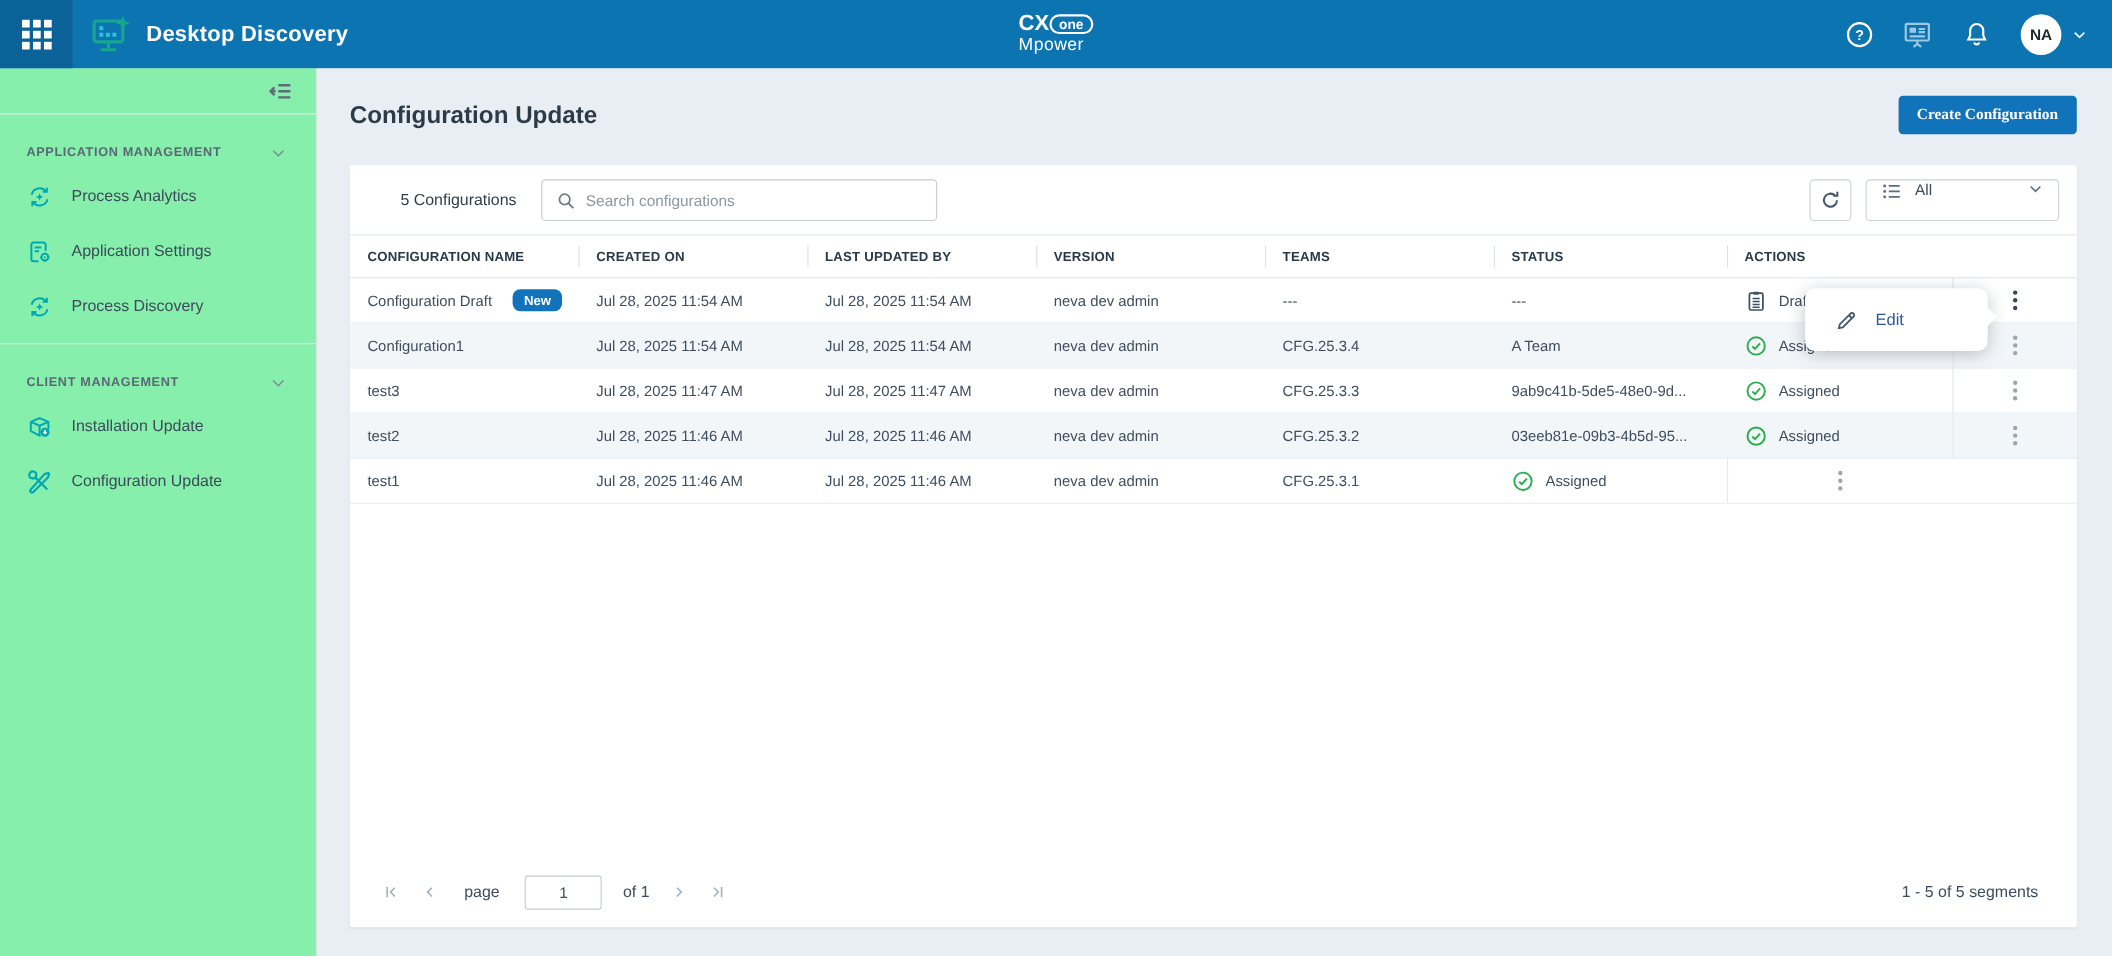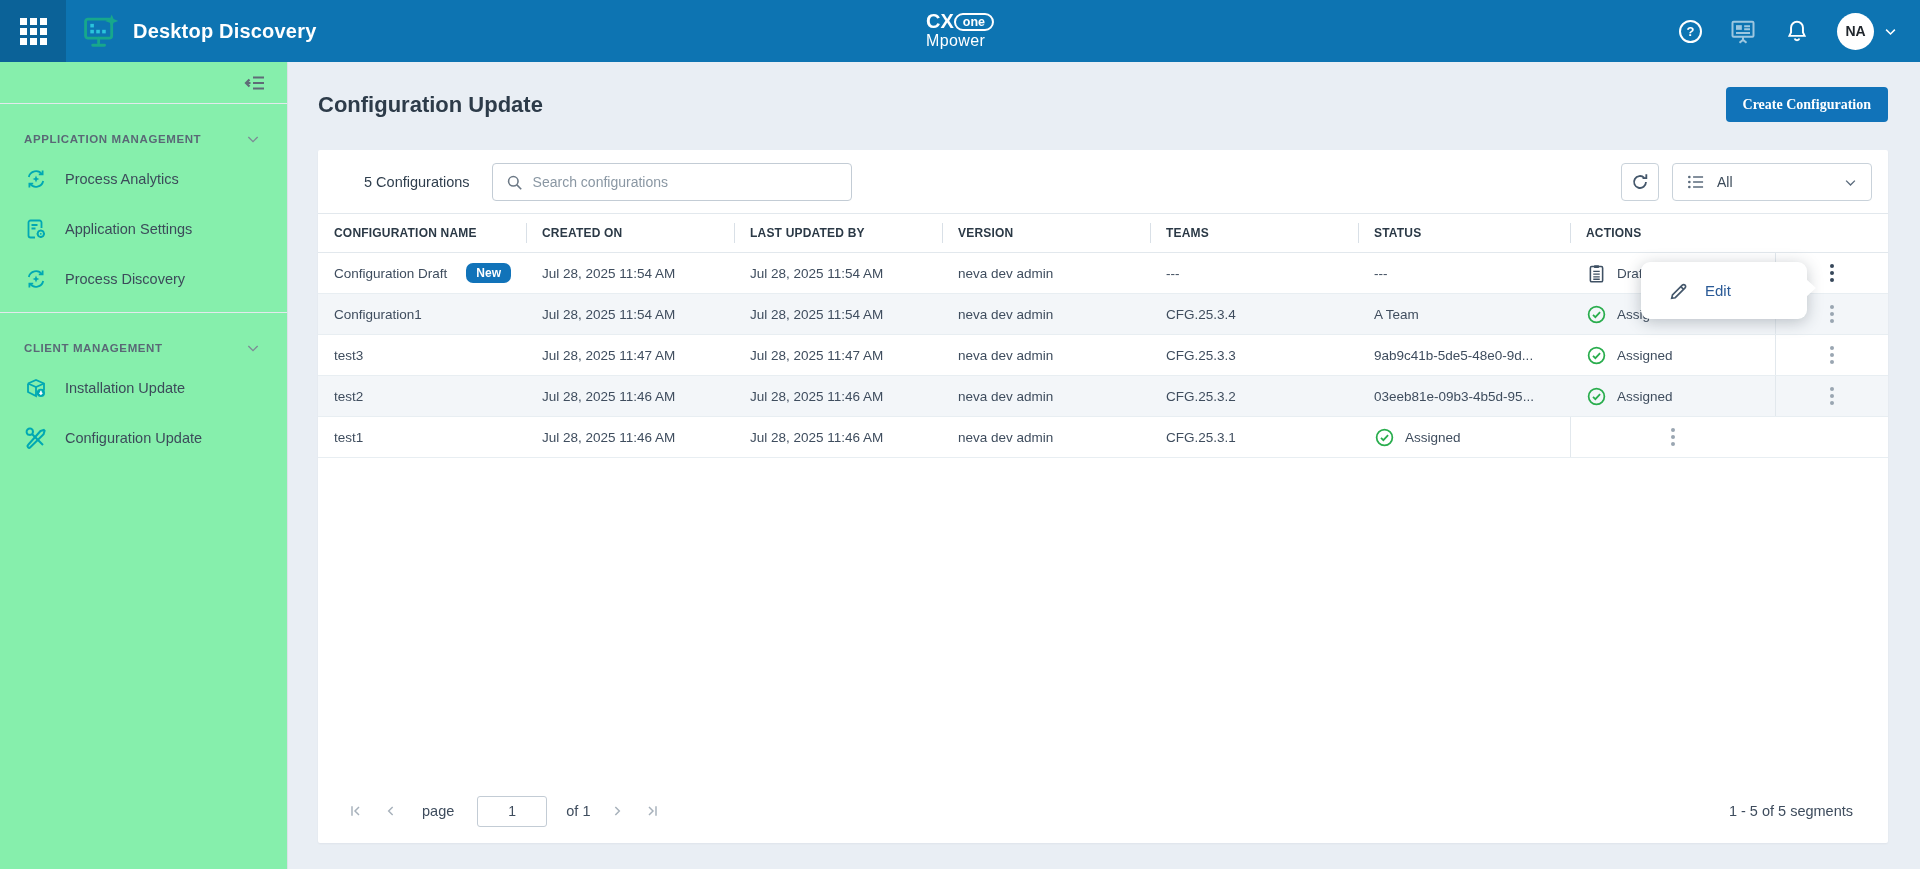--- a/index.html
+++ b/index.html
@@ -42,21 +42,21 @@
 
   .card { position:absolute; left:30px; right:32px; top:88px; bottom:26px; background:#fff; border-radius:2px; box-shadow:0 1px 2px rgba(30,45,60,.05); }
 
   .toolbar { display:flex; align-items:center; padding:13px 16px 12px 16px;margin-left:28px; }
   .count { font-size:14.5px; color:#2f3e4d; margin:0 22px 0 2px; white-space:nowrap; }
   .search-box { display:flex; align-items:center; gap:9px; border:1px solid #c3ccd5; border-radius:4px; height:38px; width:360px; padding:0 12px; background:#fff; }
   .search-box input { border:none; outline:none; font-size:14px; flex:1; color:#3c4b5a; font-family:"Liberation Sans",sans-serif; background:transparent; }
   .search-box input::placeholder { color:#8a97a3; }
   .toolbar-right { margin-left:auto; display:flex; align-items:center; gap:13px; }
   .icon-btn { width:38px; height:38px; border:1px solid #c9d2da; border-radius:4px; display:flex; align-items:center; justify-content:center; background:#fff; cursor:pointer; }
-  .filter-dd { display:flex; align-items:center; gap:11px; border:1px solid #c9d2da; border-radius:4px; height:38px; width:200px; padding:0 13px; color:#3c4b5a; font-size:14px; cursor:pointer; background:#fff; }
+  .filter-dd { display:flex; align-items:flex-start; gap:11px; border:1px solid #c9d2da; border-radius:4px; height:38px; width:176px; padding:0 13px; color:#3c4b5a; font-size:14px; cursor:pointer; background:#fff; }
   .filter-dd .dd-chev { margin-left:auto; color:#5b6b7c; }
 
   
   .thead, .trow { display:grid; grid-template-columns:208px 208px 208px 208px 208px 212px 205px 1fr; align-items:center; }
   .thead { height:40px; border-top:1px solid #e2e8ed; border-bottom:1px solid #e2e8ed; }
   .th { position:relative; height:100%; display:flex; align-items:center; gap:12px; padding-left:16px; font-size:12px; font-weight:bold; color:#2b3946; letter-spacing:.2px; white-space:nowrap; }
   .th:not(:first-child)::before { content:""; position:absolute; left:0; top:9px; bottom:9px; width:1px; background:#d9e0e7; }
   .th .sort { color:#5b6b7c; }
   .trow { height:41px; border-bottom:1px solid #e8eef2; font-size:13.5px; color:#3f4d5e; }
   .trow.stripe { background:#f3f6f9; }

